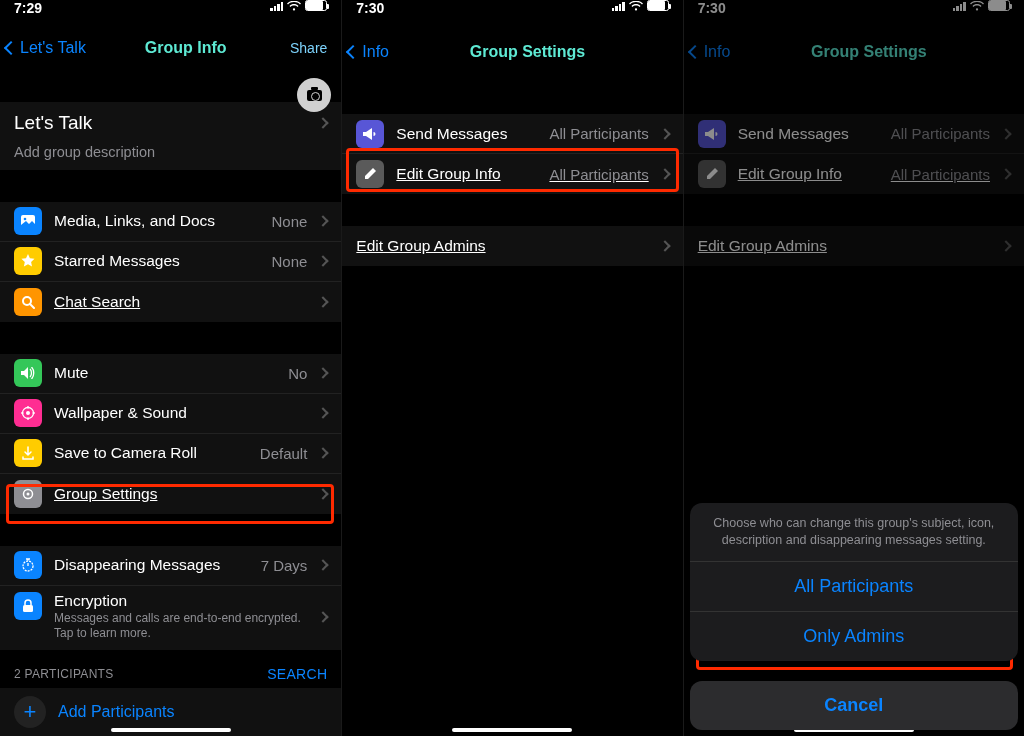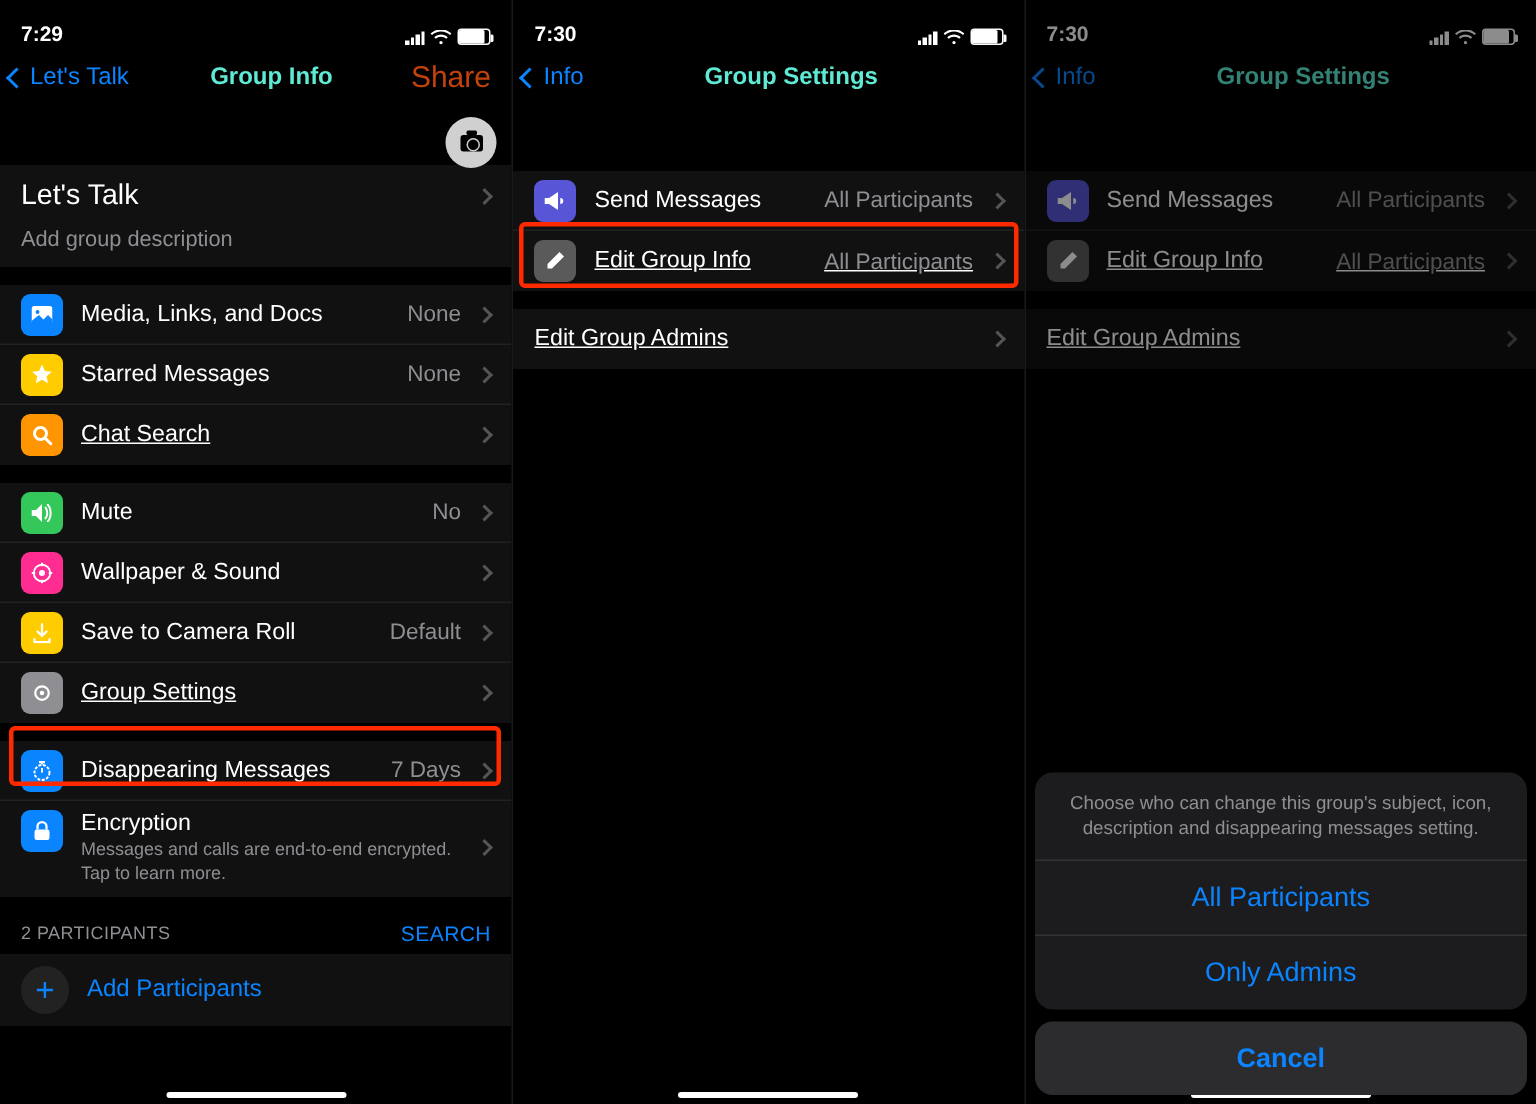--- a/index.html
+++ b/index.html
@@ -1,56 +1,56 @@
 <!DOCTYPE html>
 <html><head>
 <meta charset="utf-8">
 <style>
   * { box-sizing: border-box; margin: 0; padding: 0; }
   html, body { width: 1024px; height: 736px; background: #000; font-family: -apple-system, "SF Pro Text", "Helvetica Neue", Arial, sans-serif; color: #fff; }
   .wrap { display: flex; width: 1024px; height: 736px; }
   .phone { width: 341.33px; height: 736px; background: #000; position: relative; overflow: hidden; display: flex; flex-direction: column; }
   .phone + .phone { border-left: 1px solid #1a1a1a; }
-  .status-bar { display: flex; justify-content: space-between; align-items: flex-end; height: 30px; padding: 0 14px; font-size: 14px; font-weight: 600; }
+  .status-bar { display: flex; justify-content: space-between; align-items: flex-start; height: 30px; padding: 0 14px; font-size: 14px; font-weight: 600; }
   .status-right { display: flex; align-items: center; gap: 4px; }
   .nav { display: flex; align-items: center; justify-content: space-between; height: 44px; padding: 0 6px; }
   .nav-back { display: flex; align-items: center; color: #0a84ff; font-size: 16px; gap: 2px; }
   .nav-title { font-size: 16px; font-weight: 600; color: #5eead4; flex: 1; text-align: center; }
-  .nav-right { color: #c2410c; font-size: 20px; padding: 0 8px; min-width: 60px; text-align: right; }
+  .nav-right { color: #7dd3fc; font-size: 14px; padding: 0 8px; min-width: 60px; text-align: right; }
   .nav-left { min-width: 90px; display: flex; align-items: center; }
   .chev-left { display:inline-block; width:10px; height:10px; border-left:2px solid #0a84ff; border-bottom:2px solid #0a84ff; transform: rotate(45deg); margin-right:2px; }
   .chev-right { display:inline-block; width:8px; height:8px; border-right:2px solid #555; border-top:2px solid #555; transform: rotate(45deg); }
   .camera-circle { width: 34px; height: 34px; border-radius: 50%; background: #d0d0d0; display: flex; align-items: center; justify-content: center; position: absolute; right: 10px; top: 78px; }
   .camera-icon { width: 15px; height: 11px; background: #000; border-radius: 2px; position: relative; }
   .camera-icon::before { content:""; position:absolute; top:-3px; left:4px; width:7px; height:3px; background:#000; border-radius:1px; }
   .camera-icon::after { content:""; position:absolute; top:2px; left:4px; width:7px; height:7px; border-radius:50%; border:1px solid #d0d0d0; }
   .spacer-top { height: 36px; background: #000; }
   .section { background: #111; }
-  .section + .section { margin-top: 12px; }
+  .section + .section { margin-top: 32px; }
   .row { display: flex; align-items: center; height: 40px; padding: 12px 14px; border-bottom: 0.5px solid #222; gap: 12px; background: #111; }
   .row:last-child { border-bottom: none; text-decoration: underline; }
   .icon-box { width: 28px; height: 28px; border-radius: 6px; display:flex; align-items:center; justify-content:center; flex-shrink:0; }
   .row-label { flex: 1; font-size: 15.5px; color: #fff; }
   .row-value { font-size: 15px; color: #8e8e93; }
   .group-name-row { display:flex; align-items:center; justify-content:space-between; padding: 10px 14px 4px 14px; background:#111; }
   .group-name { font-size: 19px; font-weight: 400; }
   .desc-row { padding: 6px 14px 10px 14px; color:#8e8e93; font-size:14.5px; background:#111; }
   .enc-row { padding: 6px 14px 8px 14px; display:flex; gap:12px; align-items:flex-start; background:#111; }
   .enc-text { display:flex; flex-direction:column; flex:1; }
   .enc-title { font-size:15.5px; }
   .enc-sub { font-size:12px; color:#8e8e93; line-height:1.3; margin-top:1px; }
   .participants-hdr { display:flex; justify-content:space-between; align-items:center; padding: 16px 14px 6px 14px; font-size:12px; color:#8e8e93; letter-spacing:0.3px; }
   .participants-hdr .search { color:#0a84ff; font-size: 14px; font-weight:400; }
   .add-row { display:flex; align-items:center; gap:12px; padding: 8px 14px; background:#111; }
   .plus-circle { width:32px; height:32px; border-radius:50%; background:#222; display:flex; align-items:center; justify-content:center; color:#0a84ff; font-size:22px; }
   .add-label { color:#0a84ff; font-size:16px; }
   .highlight-red { position:absolute; border:3px solid #ff2a00; border-radius:4px; pointer-events:none; z-index:50; }
   .home-ind { position:absolute; bottom:4px; left:50%; transform:translateX(-50%); width:120px; height:4px; background:#fff; border-radius:3px; }
   .dim { filter: brightness(0.55); }
-  .sheet { position:absolute; left:6px; right:6px; bottom:6px; display:flex; flex-direction:column; gap:8px; z-index:100; }
+  .sheet { position:absolute; left:6px; right:6px; bottom:6px; display:flex; flex-direction:column; gap:20px; z-index:100; }
   .sheet-block { background:#1c1c1e; border-radius:12px; overflow:hidden; }
   .sheet-desc { padding: 12px 20px; font-size:12.5px; color:#8e8e93; text-align:center; line-height:1.35; border-bottom:0.5px solid #333; }
   .sheet-opt { padding: 14px 0; text-align:center; font-size:18px; color:#0a84ff; border-bottom:0.5px solid #333; }
   .sheet-opt:last-child { border-bottom:none; }
   .sheet-cancel { background:#2c2c2e; border-radius:12px; text-align:center; padding:14px 0; font-size:18px; color:#0a84ff; font-weight:600; }
   .bars-icon { display:inline-flex; gap:1px; align-items:flex-end; height:10px; }
   .bars-icon i { width:2.5px; background:#fff; display:block; }
   .batt { width:22px; height:11px; border:1px solid #fff; border-radius:2.5px; position:relative; }
   .batt::after { content:""; position:absolute; right:-3px; top:3px; width:2px; height:5px; background:#fff; border-radius:0 1px 1px 0; }
   .batt i { display:block; height:100%; width:85%; background:#fff; border-radius:1px; }

